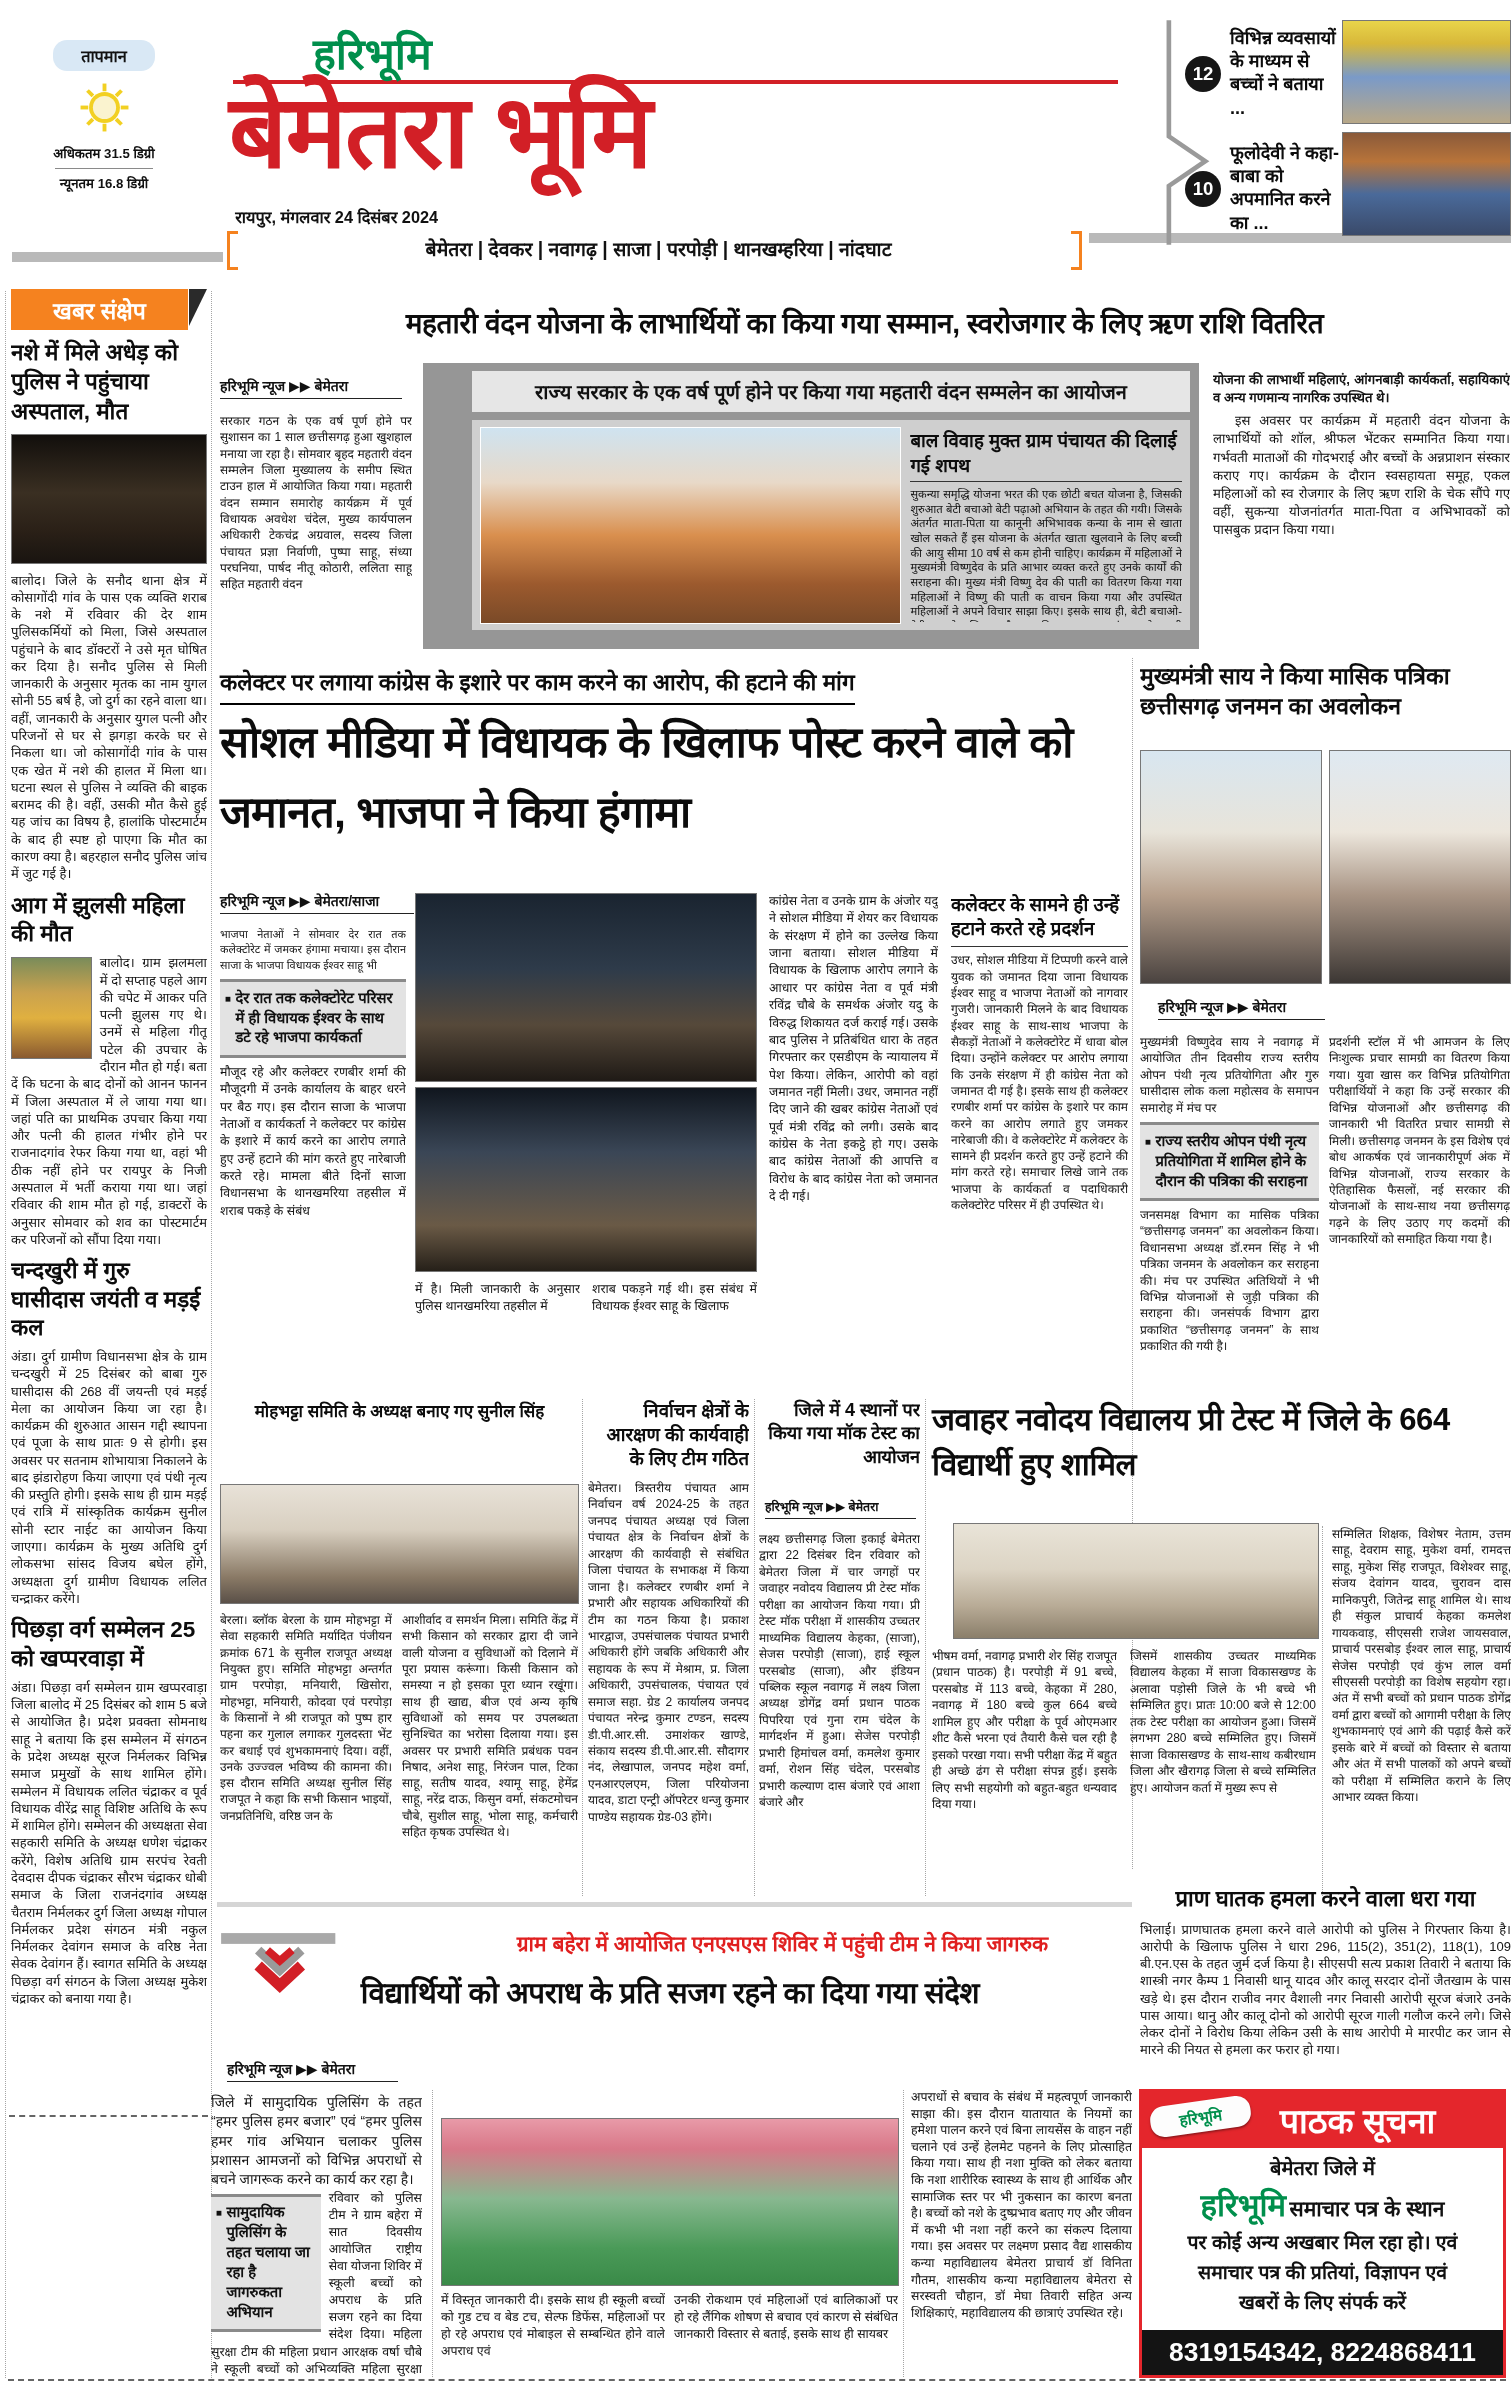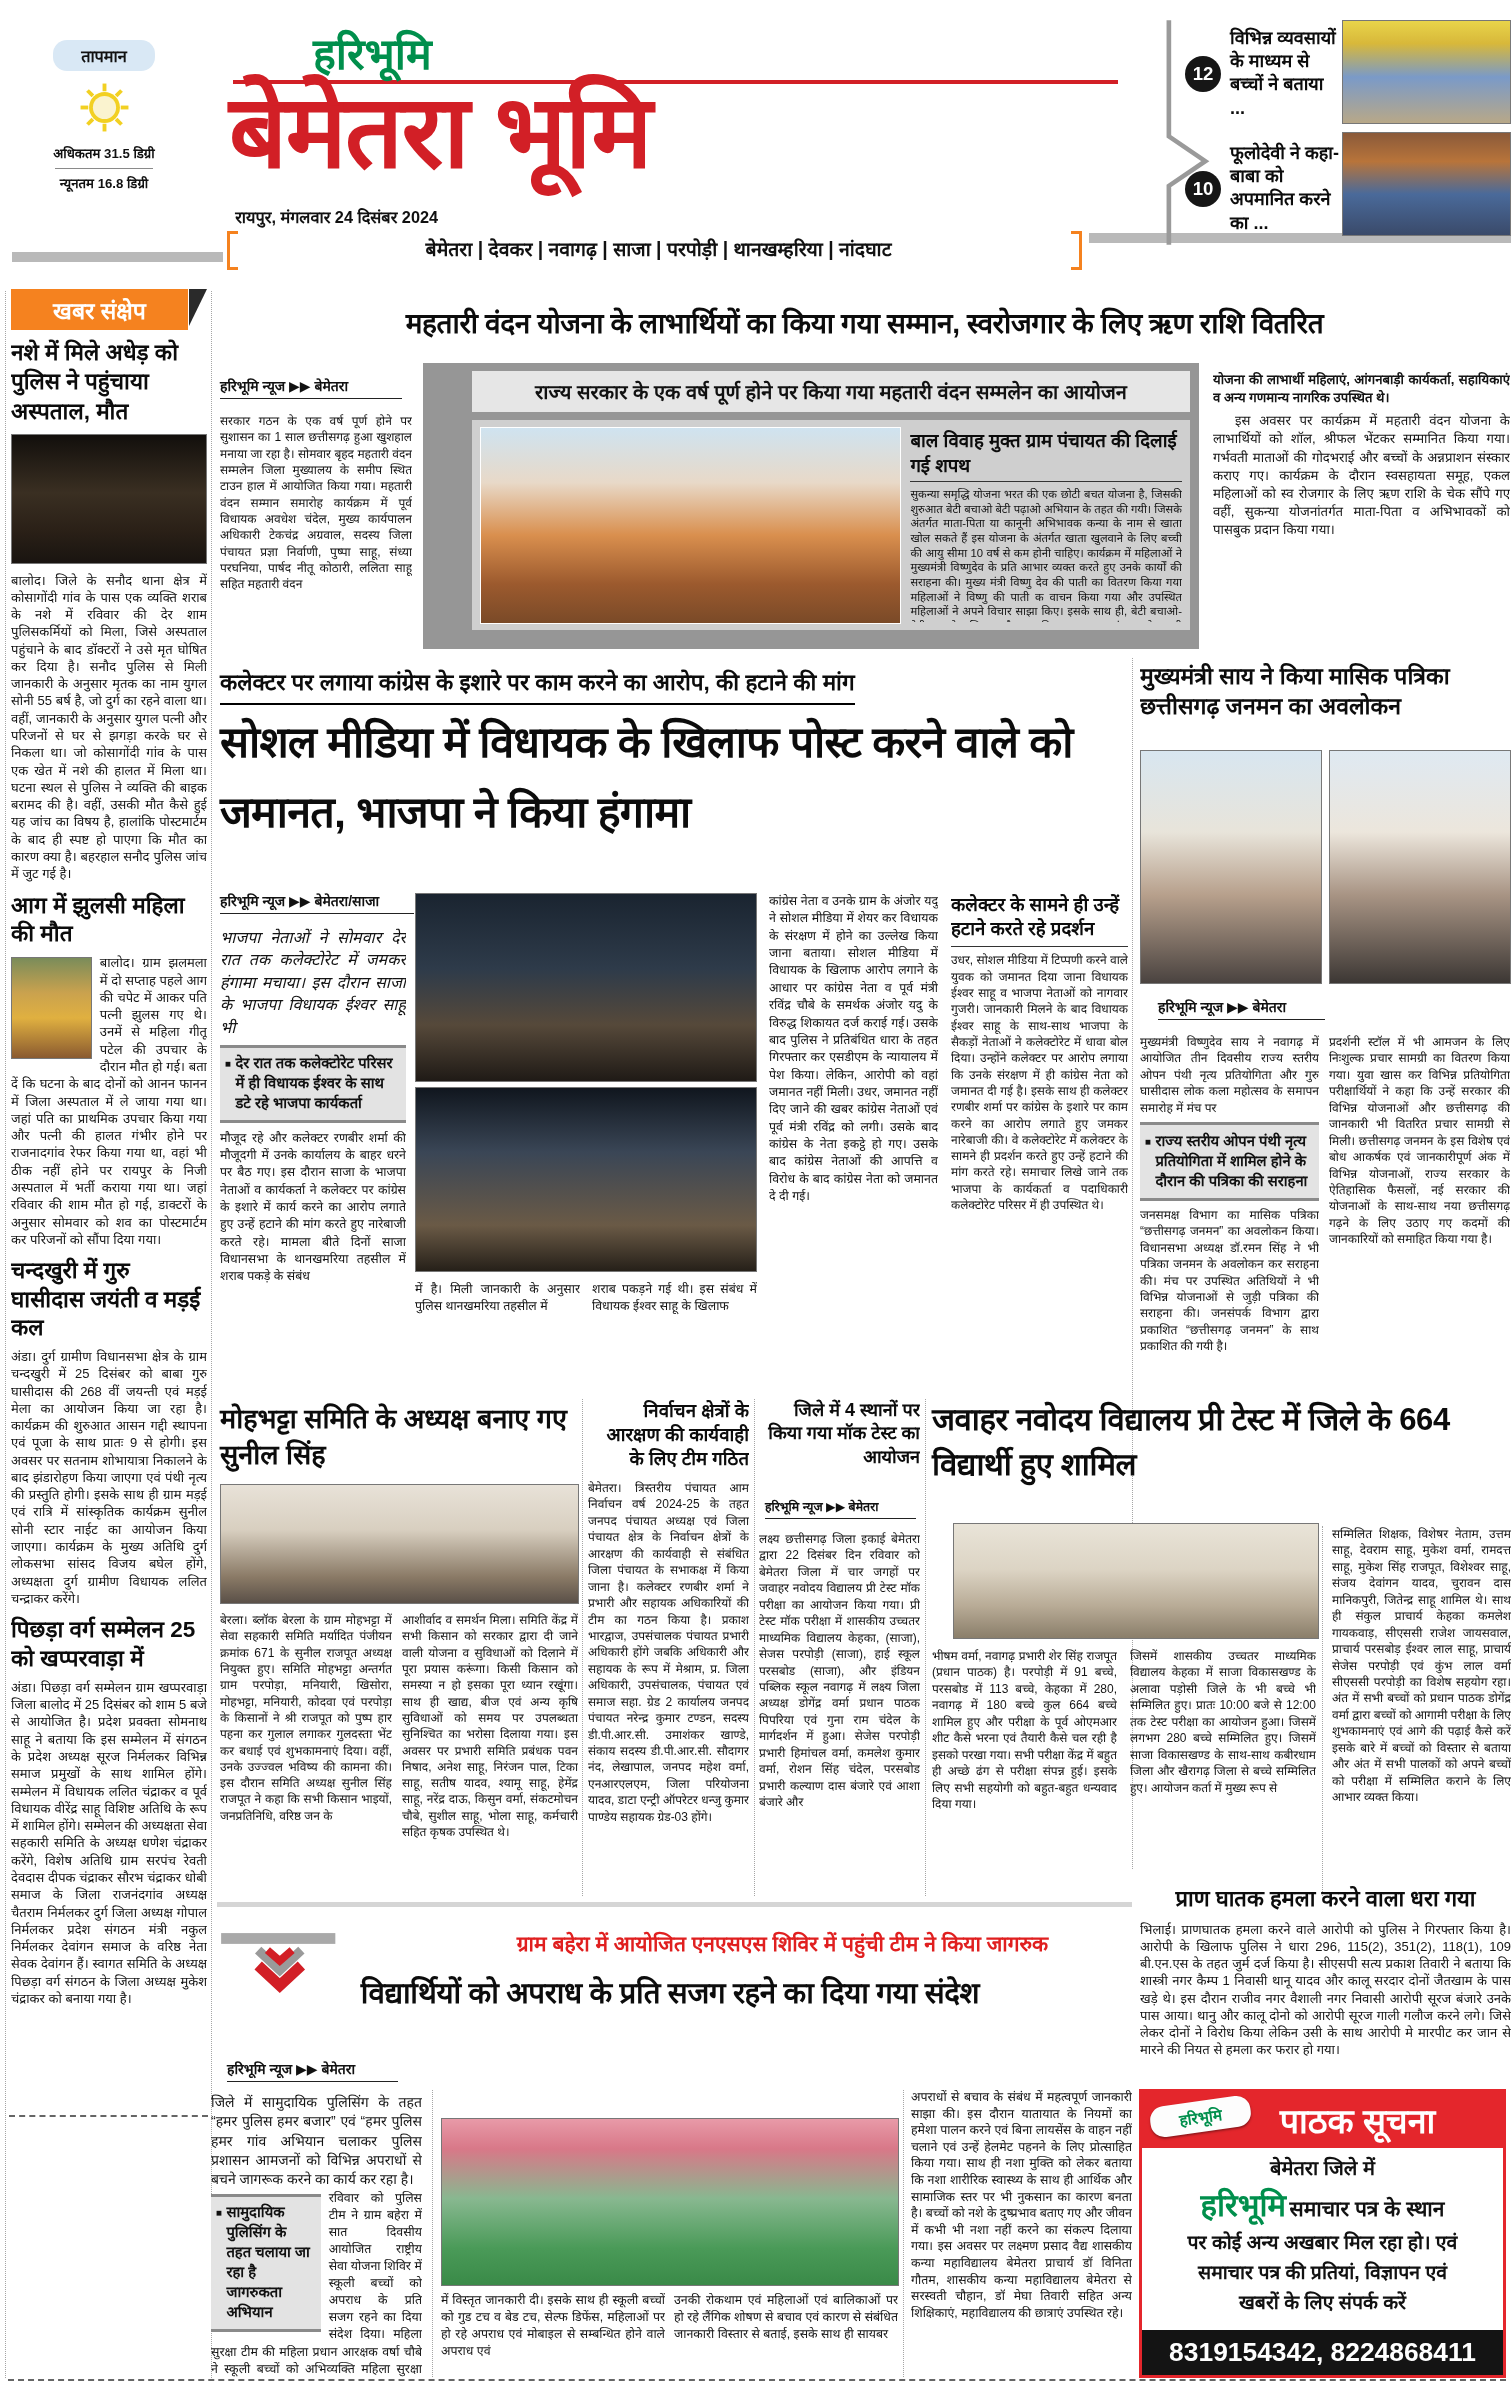--- a/index.html
+++ b/index.html
@@ -117,21 +117,21 @@
   <div class="abs clip" style="left:1213px;top:371px;width:297px;height:276px;">
     <div class="bt" style="font-size:13.2px;line-height:1.38;font-weight:bold;">योजना की लाभार्थी महिलाएं, आंगनबाड़ी कार्यकर्ता, सहायिकाएं व अन्य गणमान्य नागरिक उपस्थित थे।</div>
     <div class="bt" style="font-size:13.2px;line-height:1.38;margin-top:4.7px;text-indent:22px;">इस अवसर पर कार्यक्रम में महतारी वंदन योजना के लाभार्थियों को शॉल, श्रीफल भेंटकर सम्मानित किया गया। गर्भवती माताओं की गोदभराई और बच्चों के अन्नप्राशन संस्कार कराए गए। कार्यक्रम के दौरान स्वसहायता समूह, एकल महिलाओं को स्व रोजगार के लिए ऋण राशि के चेक सौंपे गए वहीं, सुकन्या योजनांतर्गत माता-पिता व अभिभावकों को पासबुक प्रदान किया गया।</div>
   </div>
 
   <div class="abs hl" style="left:220px;top:708px;width:910px;font-size:43px;line-height:1.62;letter-spacing:-0.8px;">सोशल मीडिया में विधायक के खिलाफ पोस्ट करने वाले को जमानत, भाजपा ने किया हंगामा</div>
   <div class="abs hl" style="left:220px;top:666px;font-size:22.5px;border-bottom:2.3px solid #000;padding-bottom:6.2px;">कलेक्टर पर लगाया कांग्रेस के इशारे पर काम करने का आरोप, की हटाने की मांग</div>
   <div class="abs byline" style="left:220px;top:891px;width:194px;">हरिभूमि न्यूज ▶▶ बेमेतरा/साजा</div>
 
   <div class="abs clip" style="left:220px;top:927px;width:186px;height:464px;">
-    <div class="bt" style="font-size:16px;line-height:1.4;font-style:italic;">भाजपा नेताओं ने सोमवार देर रात तक कलेक्टोरेट में जमकर हंगामा मचाया। इस दौरान साजा के भाजपा विधायक ईश्वर साहू भी</div>
+    <div class="bt" style="font-size:11px;line-height:1.4;">भाजपा नेताओं ने सोमवार देर रात तक कलेक्टोरेट में जमकर हंगामा मचाया। इस दौरान साजा के भाजपा विधायक ईश्वर साहू भी</div>
     <div class="qbox">
         <span class="sq">■</span>
         <span>देर रात तक कलेक्टोरेट परिसर में ही विधायक ईश्वर के साथ डटे रहे भाजपा कार्यकर्ता</span>
       </div>
     <div class="bt" style="font-size:12.4px;line-height:1.4;">मौजूद रहे और कलेक्टर रणबीर शर्मा की मौजूदगी में उनके कार्यालय के बाहर धरने पर बैठ गए। इस दौरान साजा के भाजपा नेताओं व कार्यकर्ता ने कलेक्टर पर कांग्रेस के इशारे में कार्य करने का आरोप लगाते हुए उन्हें हटाने की मांग करते हुए नारेबाजी करते रहे। मामला बीते दिनों साजा विधानसभा के थानखमरिया तहसील में शराब पकड़े के संबंध</div>
   </div>
 
   <div class="abs photo" style="left:415px;top:893px;width:342px;height:189px;background:linear-gradient(180deg,#1a2430 0%,#2e3b4a 40%,#56493a 70%,#1f1a16 100%);"></div>
   <div class="abs photo" style="left:415px;top:1087px;width:342px;height:185px;background:linear-gradient(180deg,#10161e 0%,#3a4656 35%,#6a5a46 75%,#262019 100%);"></div>
   <div class="abs bt clip" style="left:415px;top:1281px;width:165px;height:109px;font-size:12.4px;line-height:1.4;">में है। मिली जानकारी के अनुसार पुलिस थानखमरिया तहसील में</div>
@@ -156,21 +156,21 @@
         <span>राज्य स्तरीय ओपन पंथी नृत्य प्रतियोगिता में शामिल होने के दौरान की पत्रिका की सराहना</span>
       </div>
     <div class="bt" style="font-size:12px;line-height:1.37;">जनसमक्ष विभाग का मासिक पत्रिका “छत्तीसगढ़ जनमन” का अवलोकन किया। विधानसभा अध्यक्ष डॉ.रमन सिंह ने भी पत्रिका जनमन के अवलोकन कर सराहना की। मंच पर उपस्थित अतिथियों ने भी विभिन्न योजनाओं से जुड़ी पत्रिका की सराहना की। जनसंपर्क विभाग द्वारा प्रकाशित “छत्तीसगढ़ जनमन” के साथ प्रकाशित की गयी है।</div>
   </div>
   <div class="abs bt clip" style="left:1329px;top:1034px;width:181px;height:359px;font-size:12px;line-height:1.37;">प्रदर्शनी स्टॉल में भी आमजन के लिए निःशुल्क प्रचार सामग्री का वितरण किया गया। युवा खास कर विभिन्न प्रतियोगिता परीक्षार्थियों ने कहा कि उन्हें सरकार की विभिन्न योजनाओं और छत्तीसगढ़ की जानकारी भी वितरित प्रचार सामग्री से मिली। छत्तीसगढ़ जनमन के इस विशेष एवं बोध आकर्षक एवं जानकारीपूर्ण अंक में विभिन्न योजनाओं, राज्य सरकार के ऐतिहासिक फैसलों, नई सरकार की योजनाओं के साथ-साथ नया छत्तीसगढ़ गढ़ने के लिए उठाए गए कदमों की जानकारियों को समाहित किया गया है।</div>
 
   <div class="abs vsep" style="left:582px;top:1399px;height:497px;"></div>
   <div class="abs vsep" style="left:754px;top:1399px;height:497px;"></div>
   <div class="abs vsep" style="left:925px;top:1399px;height:497px;"></div>
 
-  <div class="abs hl" style="left:220px;top:1401px;width:359px;font-size:27px;line-height:1.35;text-align:left;">मोहभट्टा समिति के अध्यक्ष बनाए गए सुनील सिंह</div>
+  <div class="abs hl" style="left:220px;top:1401px;width:359px;font-size:17px;line-height:1.35;text-align:center;">मोहभट्टा समिति के अध्यक्ष बनाए गए सुनील सिंह</div>
   <div class="abs photo" style="left:220px;top:1484px;width:359px;height:120px;background:linear-gradient(180deg,#e8e2d8 0%,#d8cfc0 38%,#8a7a66 78%,#5a5048 100%);"></div>
   <div class="abs bt clip" style="left:220px;top:1612px;width:172px;height:286px;font-size:12px;line-height:1.36;">बेरला। ब्लॉक बेरला के ग्राम मोहभट्टा में सेवा सहकारी समिति मर्यादित पंजीयन क्रमांक 671 के सुनील राजपूत अध्यक्ष नियुक्त हुए। समिति मोहभट्टा अन्तर्गत ग्राम परपोड़ा, मनियारी, खिसोरा, मोहभट्टा, मनियारी, कोदवा एवं परपोड़ा के किसानों ने श्री राजपूत को पुष्प हार पहना कर गुलाल लगाकर गुलदस्ता भेंट कर बधाई एवं शुभकामनाएं दिया। वहीं, उनके उज्ज्वल भविष्य की कामना की। इस दौरान समिति अध्यक्ष सुनील सिंह राजपूत ने कहा कि सभी किसान भाइयों, जनप्रतिनिधि, वरिष्ठ जन के</div>
   <div class="abs bt clip" style="left:402px;top:1612px;width:176px;height:286px;font-size:12px;line-height:1.36;">आशीर्वाद व समर्थन मिला। समिति केंद्र में सभी किसान को सरकार द्वारा दी जाने वाली योजना व सुविधाओं को दिलाने में पूरा प्रयास करूंगा। किसी किसान को समस्या न हो इसका पूरा ध्यान रखूंगा। साथ ही खाद्य, बीज एवं अन्य कृषि सुविधाओं को समय पर उपलब्धता सुनिश्चित का भरोसा दिलाया गया। इस अवसर पर प्रभारी समिति प्रबंधक पवन निषाद, अनेश साहू, निरंजन पाल, टिका साहू, सतीष यादव, श्यामू साहू, हेमेंद्र साहू, नरेंद्र दाऊ, किसुन वर्मा, संकटमोचन चौबे, सुशील साहू, भोला साहू, कर्मचारी सहित कृषक उपस्थित थे।</div>
 
   <div class="abs hl clip" style="left:588px;top:1399px;width:161px;height:78px;font-size:18.6px;line-height:1.3;text-align:right;">निर्वाचन क्षेत्रों के आरक्षण की कार्यवाही के लिए टीम गठित</div>
   <div class="abs bt clip" style="left:588px;top:1480px;width:161px;height:418px;font-size:12px;line-height:1.37;">बेमेतरा। त्रिस्तरीय पंचायत आम निर्वाचन वर्ष 2024-25 के तहत जनपद पंचायत अध्यक्ष एवं जिला पंचायत क्षेत्र के निर्वाचन क्षेत्रों के आरक्षण की कार्यवाही से संबंधित जिला पंचायत के सभाकक्ष में किया जाना है। कलेक्टर रणबीर शर्मा ने प्रभारी और सहायक अधिकारियों की टीम का गठन किया है। प्रकाश भारद्वाज, उपसंचालक पंचायत प्रभारी अधिकारी होंगे जबकि अधिकारी और सहायक के रूप में मेश्राम, प्र. जिला अधिकारी, उपसंचालक, पंचायत एवं समाज सहा. ग्रेड 2 कार्यालय जनपद पंचायत नरेन्द्र कुमार टण्डन, सदस्य डी.पी.आर.सी. उमाशंकर खाण्डे, संकाय सदस्य डी.पी.आर.सी. सौदागर नंद, लेखापाल, जनपद महेश वर्मा, एनआरएलएम, जिला परियोजना यादव, डाटा एन्ट्री ऑपरेटर धन्जु कुमार पाण्डेय सहायक ग्रेड-03 होंगे।</div>
 
   <div class="abs hl clip" style="left:759px;top:1399px;width:161px;height:95px;font-size:18px;line-height:1.3;text-align:right;">जिले में 4 स्थानों पर किया गया मॉक टेस्ट का आयोजन</div>
   <div class="abs byline" style="left:765px;top:1498px;width:151px;font-size:12.4px;">हरिभूमि न्यूज ▶▶ बेमेतरा</div>
   <div class="abs bt clip" style="left:759px;top:1531px;width:161px;height:365px;font-size:12px;line-height:1.37;">लक्ष्य छत्तीसगढ़ जिला इकाई बेमेतरा द्वारा 22 दिसंबर दिन रविवार को बेमेतरा जिला में चार जगहों पर जवाहर नवोदय विद्यालय प्री टेस्ट मॉक परीक्षा का आयोजन किया गया। प्री टेस्ट मॉक परीक्षा में शासकीय उच्चतर माध्यमिक विद्यालय केहका, (साजा), सेजस परपोड़ी (साजा), हाई स्कूल परसबोड (साजा), और इंडियन पब्लिक स्कूल नवागढ़ में लक्ष्य जिला अध्यक्ष डोगेंद्र वर्मा प्रधान पाठक पिपरिया एवं गुना राम चंदेल के मार्गदर्शन में हुआ। सेजेस परपोड़ी प्रभारी हिमांचल वर्मा, कमलेश कुमार वर्मा, रोशन सिंह चंदेल, परसबोड प्रभारी कल्याण दास बंजारे एवं आशा बंजारे और</div>

